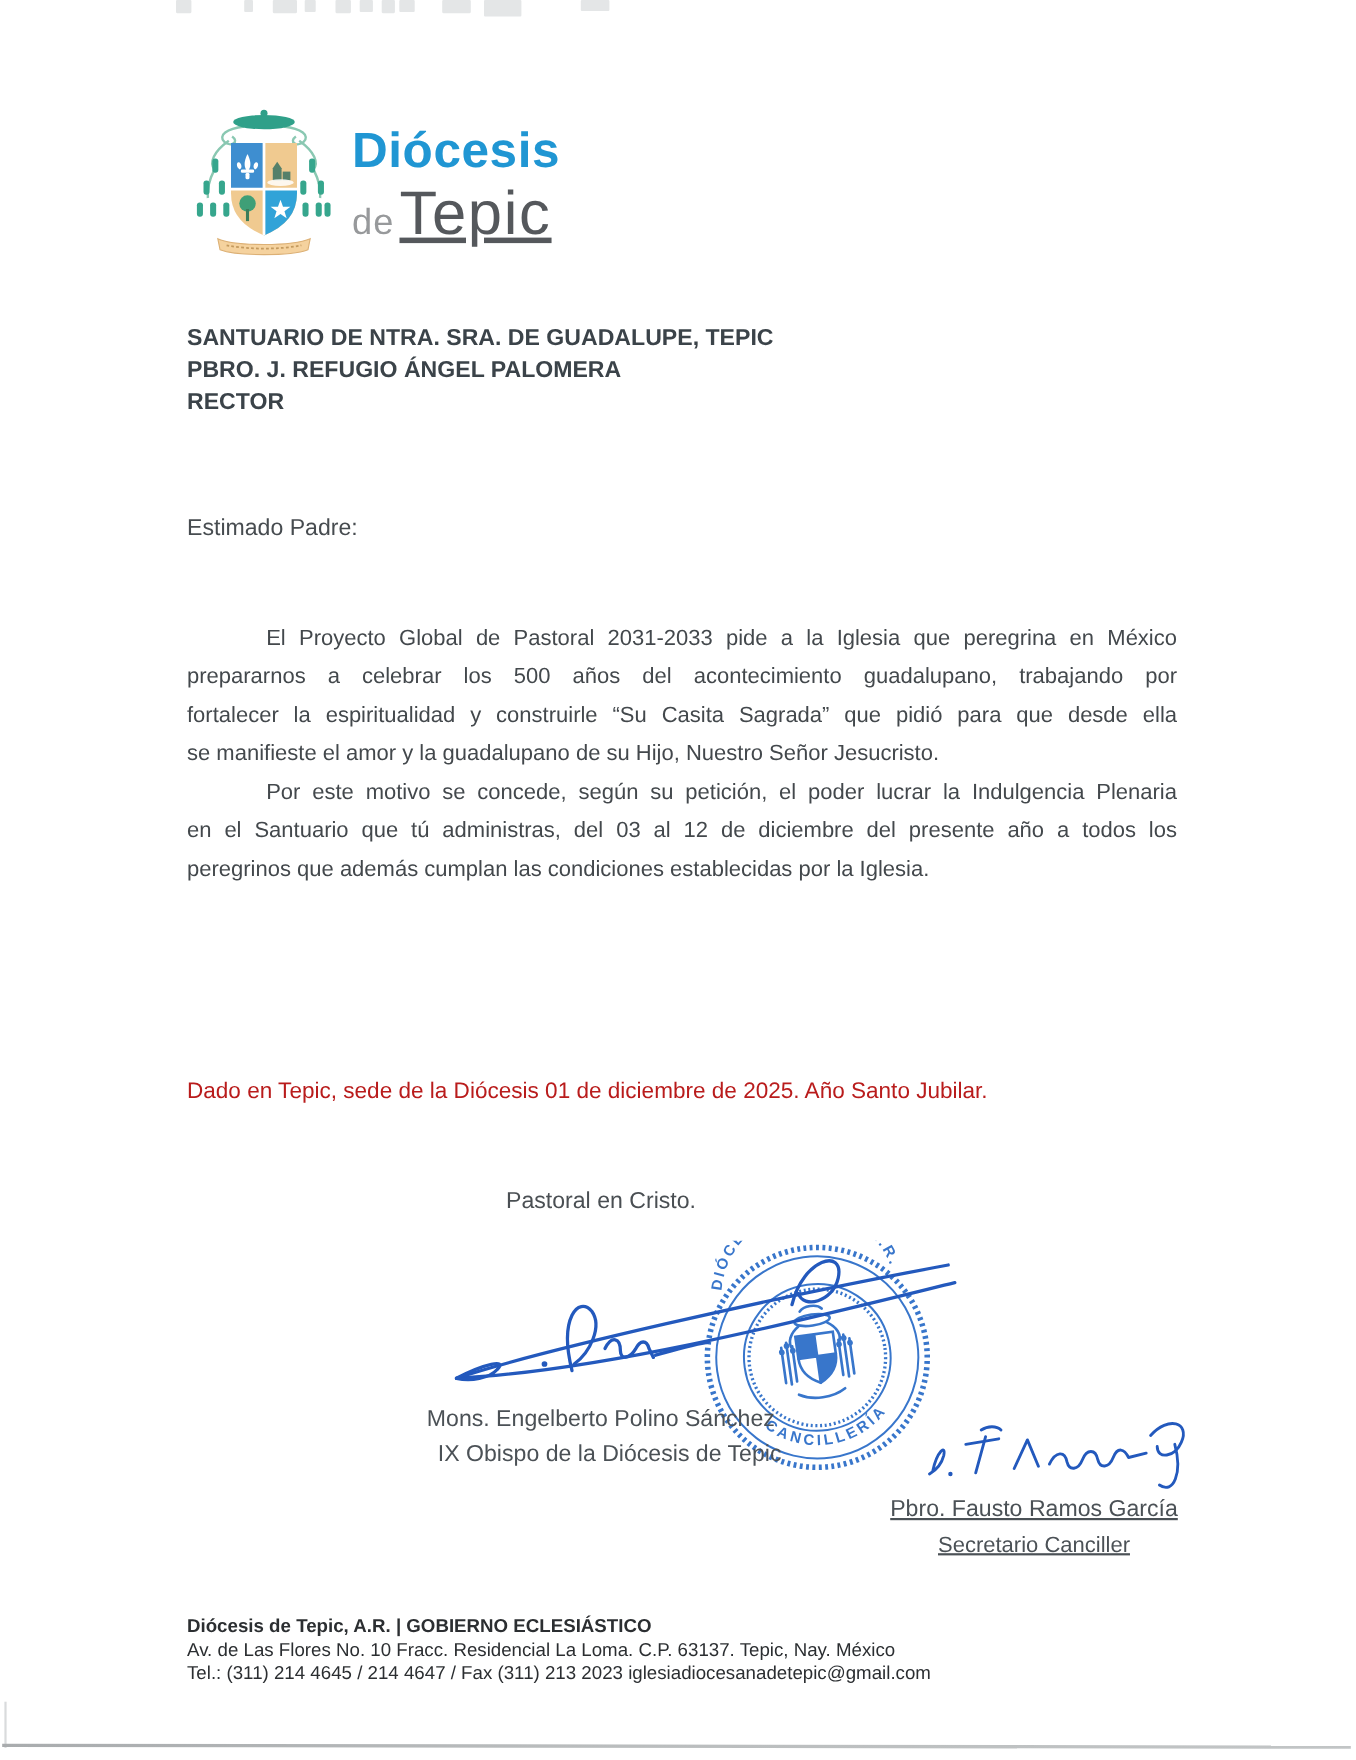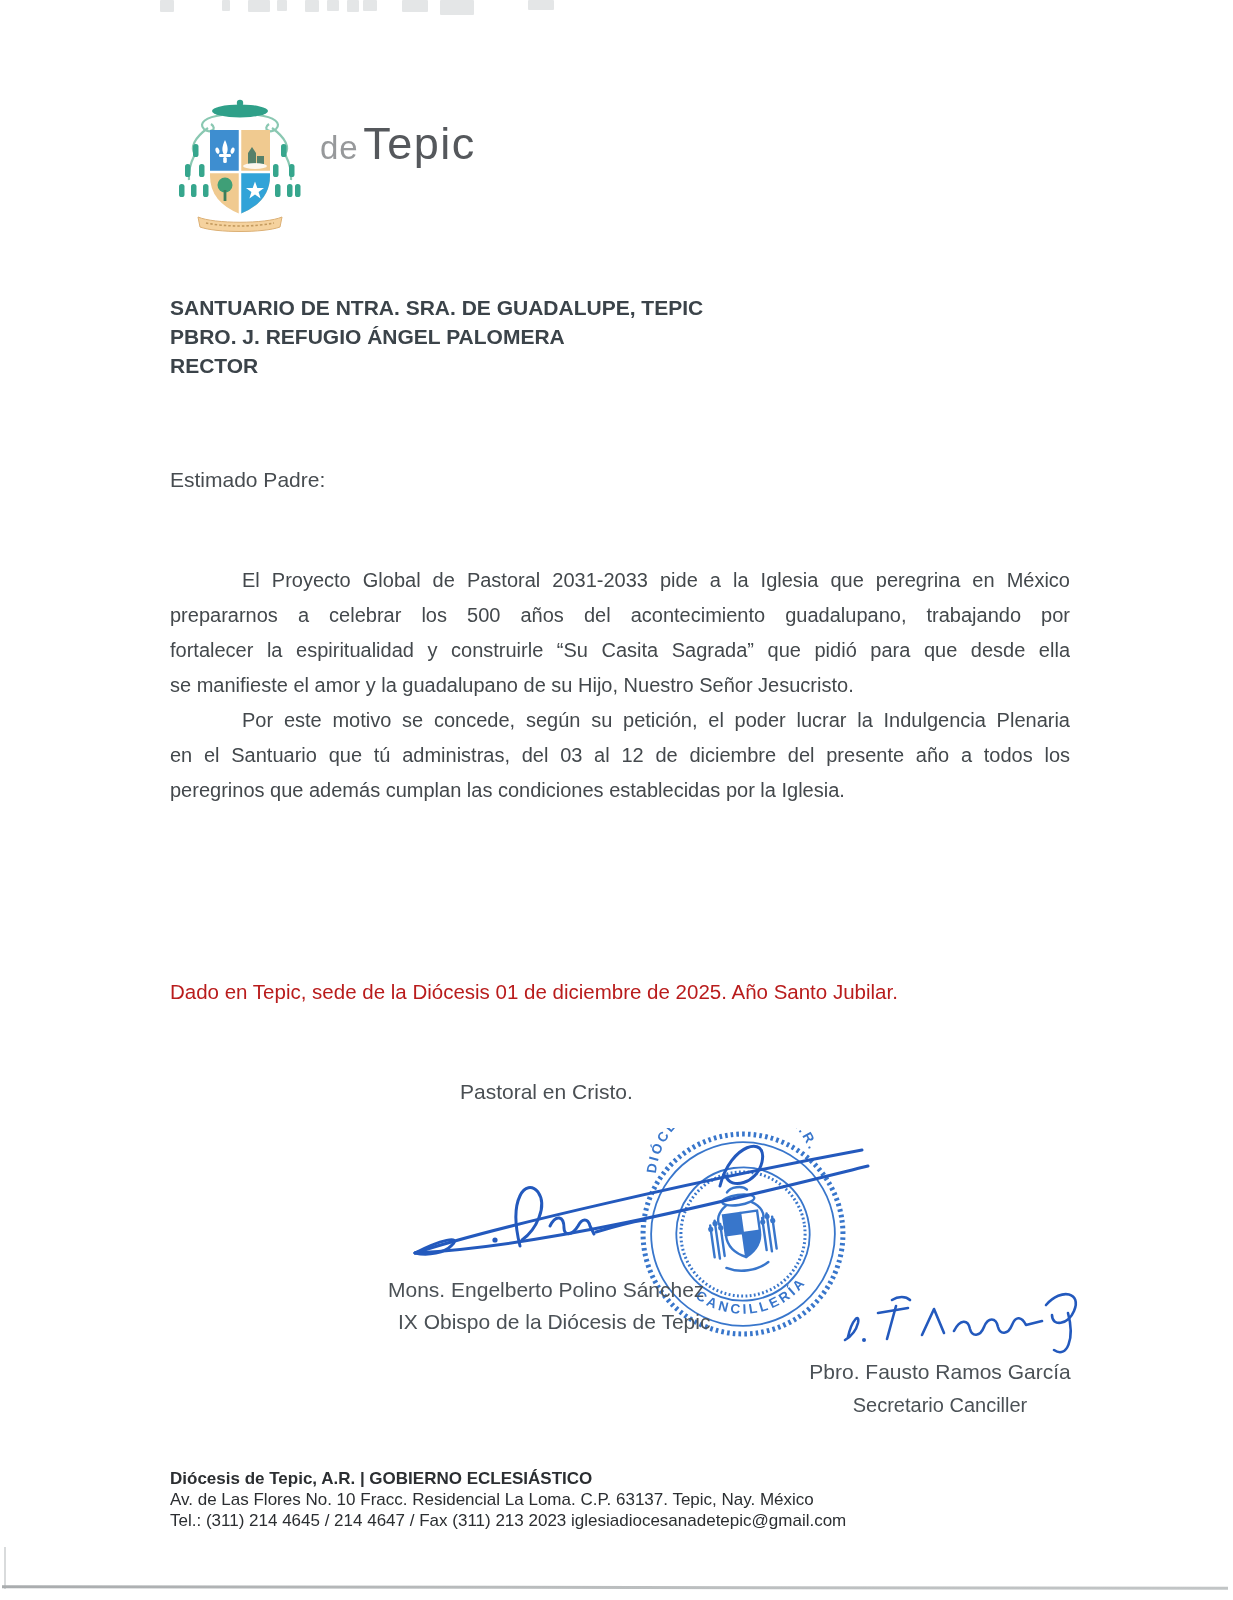--- a/index.html
+++ b/index.html
@@ -12,42 +12,42 @@
   .scan-bottom-line{position:absolute;left:2px;top:1586px;width:1226px;height:3px;
     background:linear-gradient(90deg,#a9acae,#b9bcbd 40%,#c2c5c6);transform:rotate(0.08deg);}
   .scan-corner{position:absolute;left:4px;top:1547px;width:2px;height:42px;background:#d9dbdc;}
 
   
   .logo-crest{position:absolute;left:178px;top:96px;width:124px;height:140px;}
   .logo-text{position:absolute;left:320px;top:114px;line-height:1;}
   .logo-title{font-size:45px;font-weight:bold;color:#2096d3;letter-spacing:0.5px;}
   .logo-sub{margin-top:7px;}
   .logo-de{font-size:33px;color:#97999b;letter-spacing:1px;}
-  .logo-tepic{font-size:45px;color:#55585c;letter-spacing:1.5px;}
+  .logo-tepic{font-size:56px;color:#55585c;letter-spacing:1.5px;text-decoration:underline;}
 
   
   .recipient{position:absolute;left:170px;top:293px;font-weight:bold;font-size:21px;
     line-height:29px;color:#3b4349;}
   .salutation{position:absolute;left:170px;top:468px;font-size:21px;color:#474c50;}
   .body-block{position:absolute;left:170px;top:563px;width:900px;font-size:20px;
     line-height:35px;color:#43484c;}
   .bline{height:35px;overflow:hidden;}
   .bline.just{text-align:justify;text-align-last:justify;}
   .bline.indent{padding-left:72px;}
   .bline.blessing{margin-top:30px;}
   .dateline{position:absolute;left:170px;top:980px;font-size:20.5px;color:#b91c1c;}
   .closing{position:absolute;left:460px;top:1080px;font-size:21px;color:#4a4f53;}
 
   
   .seal-svg{position:absolute;left:637px;top:1128px;width:212px;height:212px;opacity:0.93;}
   .bishop-sig{position:absolute;left:400px;top:1128px;width:480px;height:160px;}
   .sec-sig{position:absolute;left:830px;top:1283px;width:260px;height:95px;}
   .bishop-name{position:absolute;left:388px;top:1278px;font-size:21px;color:#4b5156;}
   .bishop-title{position:absolute;left:398px;top:1310px;font-size:21px;color:#4b5156;}
-  .sec-block{position:absolute;left:790px;top:1360px;width:300px;text-align:center;color:#4b5156;}
+  .sec-block{position:absolute;left:790px;top:1360px;width:300px;text-align:center;color:#4b5156;text-decoration:underline;}
   .sec-name{font-size:21px;}
   .sec-title{font-size:20px;margin-top:10px;}
 
   
   .footer{position:absolute;left:170px;top:1468px;font-size:17px;line-height:21px;color:#2b2e31;}
   .footer .f1{font-weight:bold;}
   .ink{stroke:#2359bd;fill:none;stroke-linecap:round;stroke-linejoin:round;}
   .seal-text{font-family:"Liberation Sans",sans-serif;font-weight:bold;fill:#2a6cc8;}
 </style>
 </head>
@@ -119,20 +119,21 @@
     <circle cx="47" cy="89" r="7.5" fill="#3f9f77"></circle>
     <rect x="45.6" y="94" width="2.8" height="11" fill="#3c7d5a"></rect>
 
     <polygon fill="#ffffff" points="77,85.5 79.3,92 86,92 80.6,96 82.6,102.5 77,98.6 71.4,102.5 73.4,96 68,92 74.7,92"></polygon>
 
     <path d="M20,121 C36,128 88,128 104,121 L102,131 C86,137 38,137 22,131 Z" fill="#f5d29e" stroke="#dcb075" stroke-width="1"></path>
     <path d="M28,127 C48,131 76,131 96,127" stroke="#c49a5e" stroke-width="1.6" fill="none" stroke-dasharray="2.5,2"></path>
   </svg>
 
   <div class="logo-text">
+    <div class="logo-title">Diócesis</div>
     <div class="logo-sub">
       <span class="logo-de">de</span>
       <span class="logo-tepic">Tepic</span>
     </div>
   </div>
 
   <div class="recipient">
     <div>SANTUARIO DE NTRA. SRA. DE GUADALUPE, TEPIC</div>
     <div>PBRO. J. REFUGIO ÁNGEL PALOMERA</div>
     <div>RECTOR</div>

